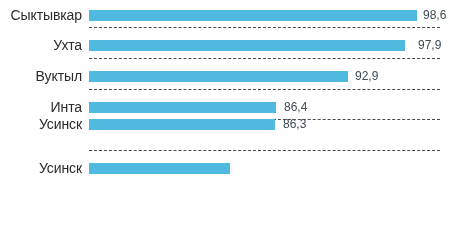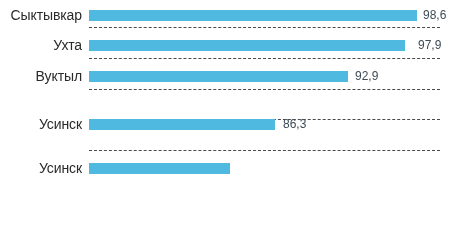--- a/index.html
+++ b/index.html
@@ -105,20 +105,27 @@
   </div>
 
   <div class="row" style="top:61px">
     <div class="cat-label">Вуктыл</div>
     <div class="bar-area">
       <div class="bar" style="width:259px"></div>
       <div class="val-label" style="left:266px">92,9</div>
     </div>
   </div>
 
+  <div class="row" style="top:92px">
+    <div class="cat-label">Инта</div>
+    <div class="bar-area">
+      <div class="bar" style="width:187px"></div>
+      <div class="val-label" style="left:195px">86,4</div>
+    </div>
+  </div>
 
   <div class="row" style="top:109px">
     <div class="cat-label">Усинск</div>
     <div class="bar-area">
       <div class="bar" style="width:186px"></div>
       <div class="val-label" style="left:194px">86,3</div>
     </div>
   </div>
 
   <div class="row" style="top:153px">

